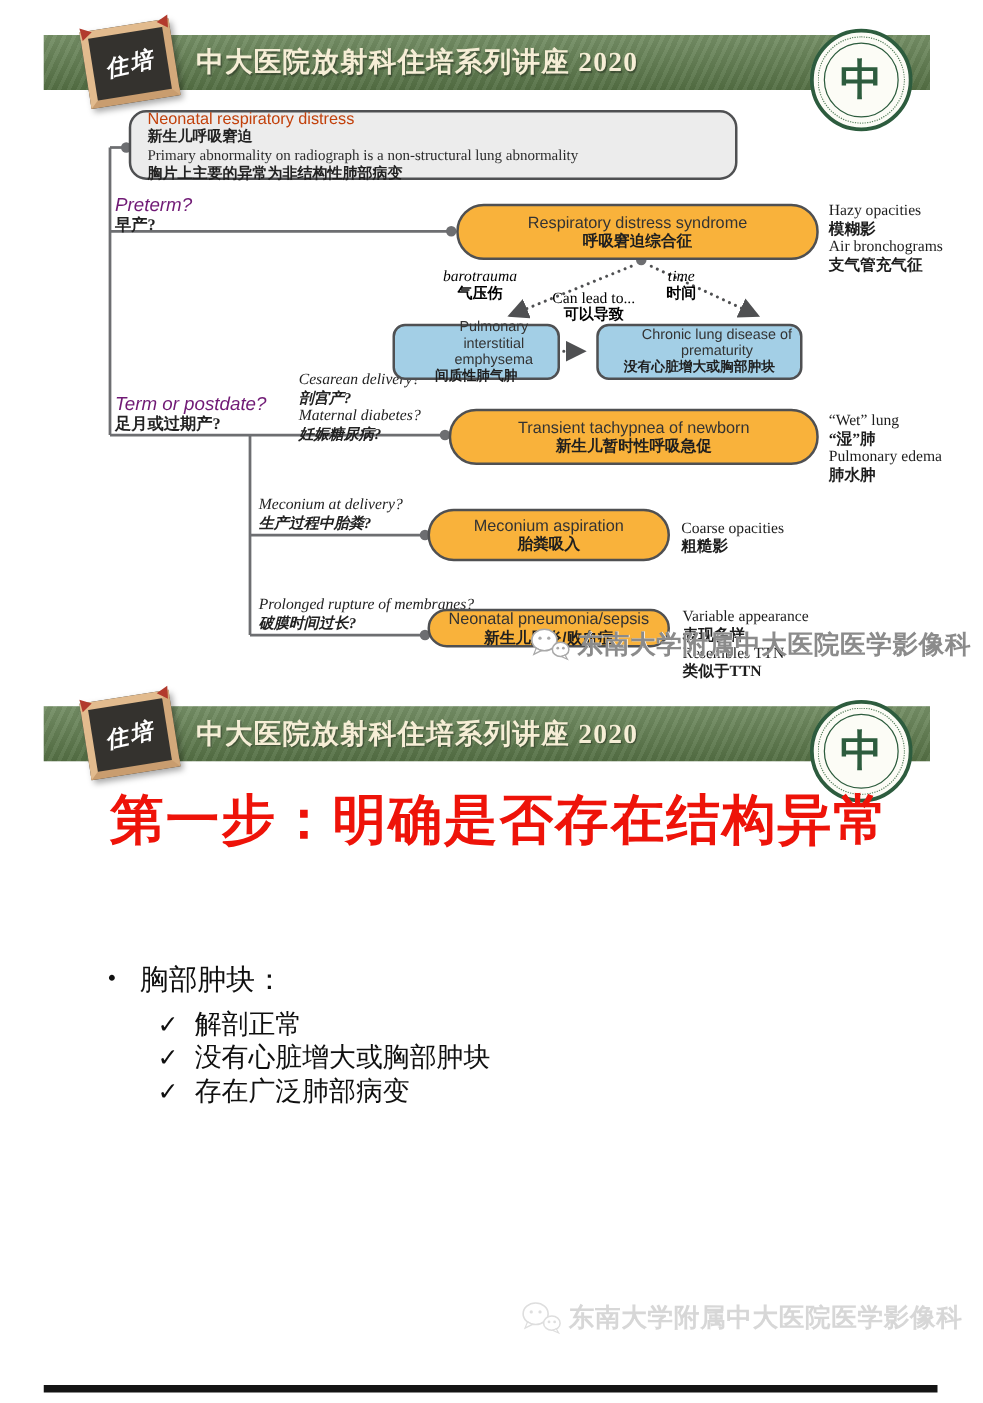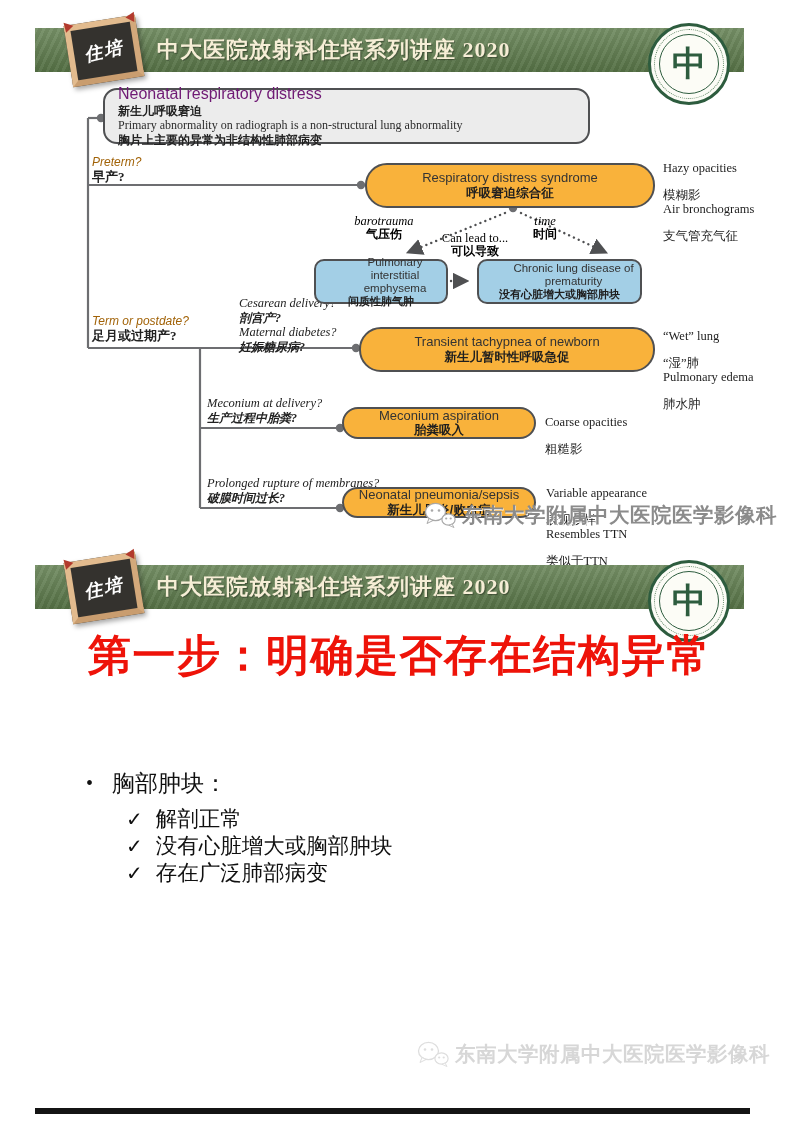--- a/index.html
+++ b/index.html
@@ -38,38 +38,38 @@
        display:flex;flex-direction:column;align-items:center;justify-content:center;
        text-align:center;line-height:1.2;}
   .fbox.orange{background:#f9b23b;border-radius:22px;}
   .fbox.blue{background:#a3cfe6;border-radius:10px;line-height:1.12;}
   .fbox.gray{background:#ececec;border-radius:14px;align-items:flex-start;text-align:left;
        padding:3px 10px 3px 13px;line-height:1.18;}
   .fbox .en{font-size:13px;color:#333;}
   .fbox .zh{font-size:12.5px;font-weight:bold;color:#1f1f1f;}
   .fbox.blue .en{font-size:11.5px;padding-left:28px;}
   .fbox.blue .zh{font-size:11px;}
-  .rl1{font-size:16px;color:#701a75;}
+  .rl1{font-size:13px;color:#c2410c;}
   .rl2{font-size:12px;font-weight:bold;color:#222;}
   .rl3{font-family:"Liberation Serif",serif;font-size:12px;color:#2c2c2c;}
   .rl4{font-family:"Liberation Serif",serif;font-size:12px;font-weight:bold;color:#222;}
 
   .qlabel{position:absolute;line-height:1.15;white-space:nowrap;}
-  .qlabel .en{display:block;font-style:italic;font-size:12px;color:#a16207;}
+  .qlabel .en{display:block;font-style:italic;font-size:15px;color:#701a75;}
   .qlabel .zh{display:block;font-family:"Liberation Serif",serif;font-weight:bold;font-size:13px;color:#222;}
 
   .subq{position:absolute;font-family:"Liberation Serif",serif;font-style:italic;
        font-size:12.5px;line-height:1.18;color:#222;white-space:nowrap;}
   .subq .zh{font-weight:bold;font-size:12px;}
   .subq span{display:block;}
 
   .ann{position:absolute;font-family:"Liberation Serif",serif;font-size:12.5px;
        line-height:1.17;color:#1d1d1d;white-space:nowrap;}
   .ann span{display:block;}
-  .ann .zh{font-weight:normal;margin-top:12px;}
+  .ann .zh{font-weight:bold;}
 
   .alabel{position:absolute;text-align:center;font-family:"Liberation Serif",serif;
        font-style:italic;font-size:12.5px;line-height:1.15;}
   .alabel span{display:block;}
   .alabel .zh{font-weight:bold;font-size:12px;font-style:normal;}
   .clabel{font-style:normal;}
 
   
   .wm{position:absolute;display:flex;align-items:center;gap:6px;white-space:nowrap;}
   .wm-text{font-weight:bold;font-size:20.5px;letter-spacing:.5px;}
@@ -179,21 +179,21 @@
   </div>
   <div class="fbox blue" style="left:477px;top:259px;width:165px;height:45px;">
     <span class="en">Chronic lung disease of</span>
     <span class="en">prematurity</span>
     <span class="zh">没有心脏增大或胸部肿块</span>
   </div>
   <div class="fbox orange" style="left:359px;top:327px;width:296px;height:45px;">
     <span class="en">Transient tachypnea of newborn</span>
     <span class="zh">新生儿暂时性呼吸急促</span>
   </div>
-  <div class="fbox orange" style="left:342px;top:407px;width:194px;height:32px;">
+  <div class="fbox orange" style="left:342px;top:407px;width:194px;height:42px;">
     <span class="en">Meconium aspiration</span>
     <span class="zh">胎粪吸入</span>
   </div>
   <div class="fbox orange" style="left:342px;top:487px;width:194px;height:31px;align-items:center;">
     <span class="en">Neonatal pneumonia/sepsis</span>
     <span class="zh">新生儿肺炎/败血症</span>
   </div>
 
   <div class="alabel" style="left:338px;top:214px;width:92px;">
     <span>barotrauma</span>

